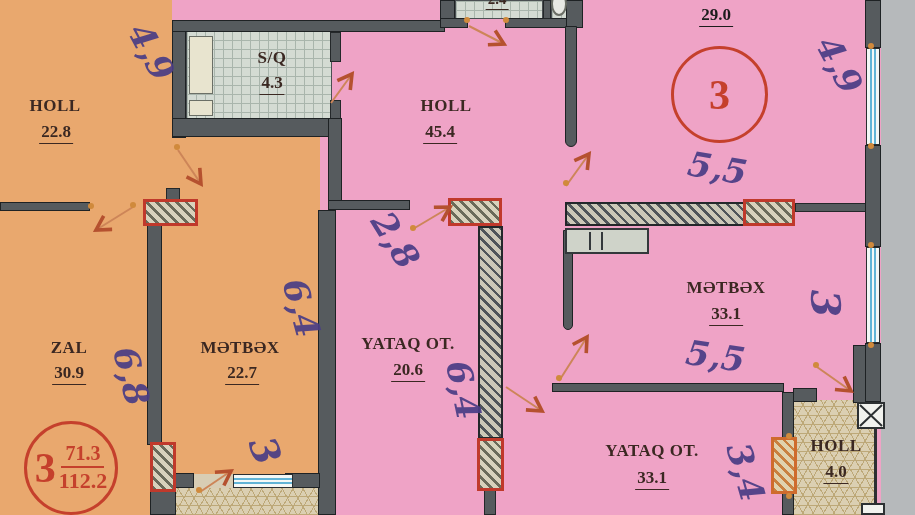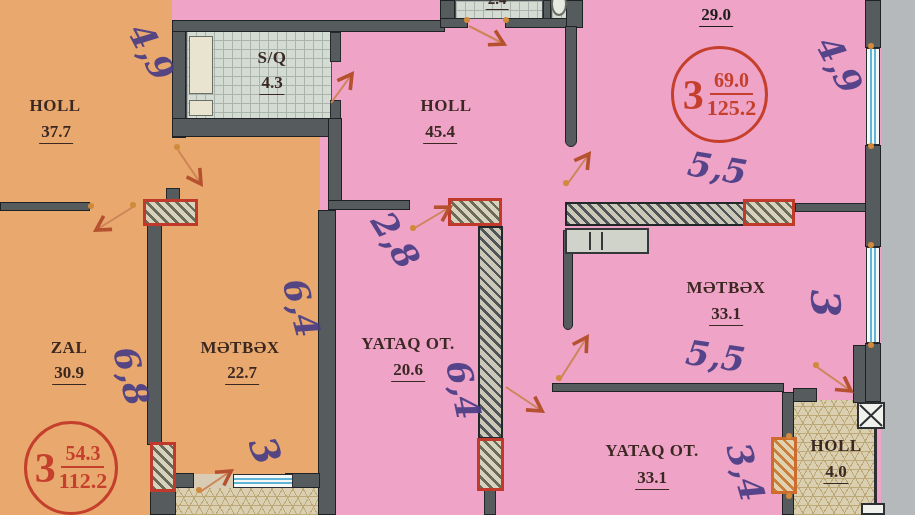--- a/index.html
+++ b/index.html
@@ -116,21 +116,21 @@
   <div class="abs xbox" style="left:861px;top:503px;width:24px;height:12px;"></div>
   <div class="abs door-leaf" style="left:189px;top:36px;width:24px;height:58px;"></div>
   <div class="abs door-leaf" style="left:189px;top:100px;width:24px;height:16px;"></div>
   <div class="abs counter" style="left:565px;top:228px;width:84px;height:26px;">
     <div class="cell" style="left:22px;"></div>
     <div class="cell" style="left:34px;"></div>
   </div>
   <div class="abs" style="left:551px;top:-8px;width:16px;height:24px;border:2px solid #6b6f66;border-radius:50%;background:#e7e9e3;"></div>
 
   <div class="abs label" style="left:55px;top:96px;">HOLL</div>
-  <div class="abs area" style="left:56px;top:122px;">37.7</div>
+  <div class="abs area" style="left:56px;top:122px;">22.8</div>
   <div class="abs label" style="left:272px;top:48px;">S/Q</div>
   <div class="abs area" style="left:272px;top:73px;">4.3</div>
   <div class="abs label" style="left:69px;top:338px;">ZAL</div>
   <div class="abs area" style="left:69px;top:363px;">30.9</div>
   <div class="abs label" style="left:240px;top:338px;">MƏTBƏX</div>
   <div class="abs area" style="left:242px;top:363px;">22.7</div>
   <div class="abs label" style="left:446px;top:96px;">HOLL</div>
   <div class="abs area" style="left:440px;top:122px;">45.4</div>
   <div class="abs label" style="left:408px;top:334px;">YATAQ OT.</div>
   <div class="abs area" style="left:408px;top:360px;">20.6</div>
@@ -138,29 +138,25 @@
   <div class="abs area" style="left:726px;top:304px;">33.1</div>
   <div class="abs label" style="left:652px;top:441px;">YATAQ OT.</div>
   <div class="abs area" style="left:652px;top:468px;">33.1</div>
   <div class="abs label" style="left:836px;top:436px;">HOLL</div>
   <div class="abs area" style="left:836px;top:462px;">4.0</div>
   <div class="abs area" style="left:497px;top:-9px;font-size:15px;">2.4</div>
   <div class="abs area" style="left:716px;top:5px;color:#1c1c1c;border-bottom-color:#1c1c1c;">29.0</div>
 
   <div class="abs stamp" style="left:671px;top:46px;width:97px;height:97px;">
     <span class="big">3</span>
-    <span class="frac">
-      <span class="top">69.0</span>
-      <span class="bot">125.2</span>
-    </span>
   </div>
   <div class="abs stamp" style="left:24px;top:421px;width:94px;height:94px;">
     <span class="big">3</span>
     <span class="frac">
-      <span class="top">54.3</span>
+      <span class="top">71.3</span>
       <span class="bot">112.2</span>
     </span>
   </div>
 
   <div class="abs dim" style="left:122px;top:32px;transform:rotate(62deg);">4,9</div>
   <div class="abs dim" style="left:810px;top:45px;transform:rotate(62deg);">4,9</div>
   <div class="abs dim" style="left:366px;top:220px;transform:rotate(58deg);">2,8</div>
   <div class="abs dim" style="left:272px;top:288px;transform:rotate(75deg);">6,4</div>
   <div class="abs dim" style="left:102px;top:356px;transform:rotate(76deg);">6,8</div>
   <div class="abs dim" style="left:252px;top:428px;transform:rotate(70deg);font-size:38px;">3</div>

